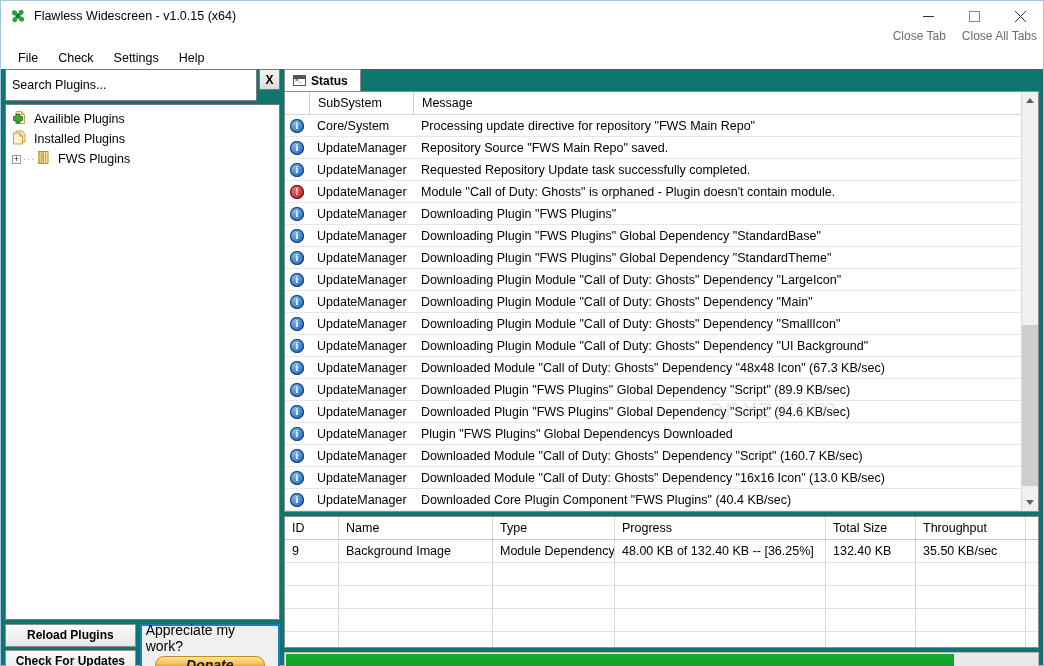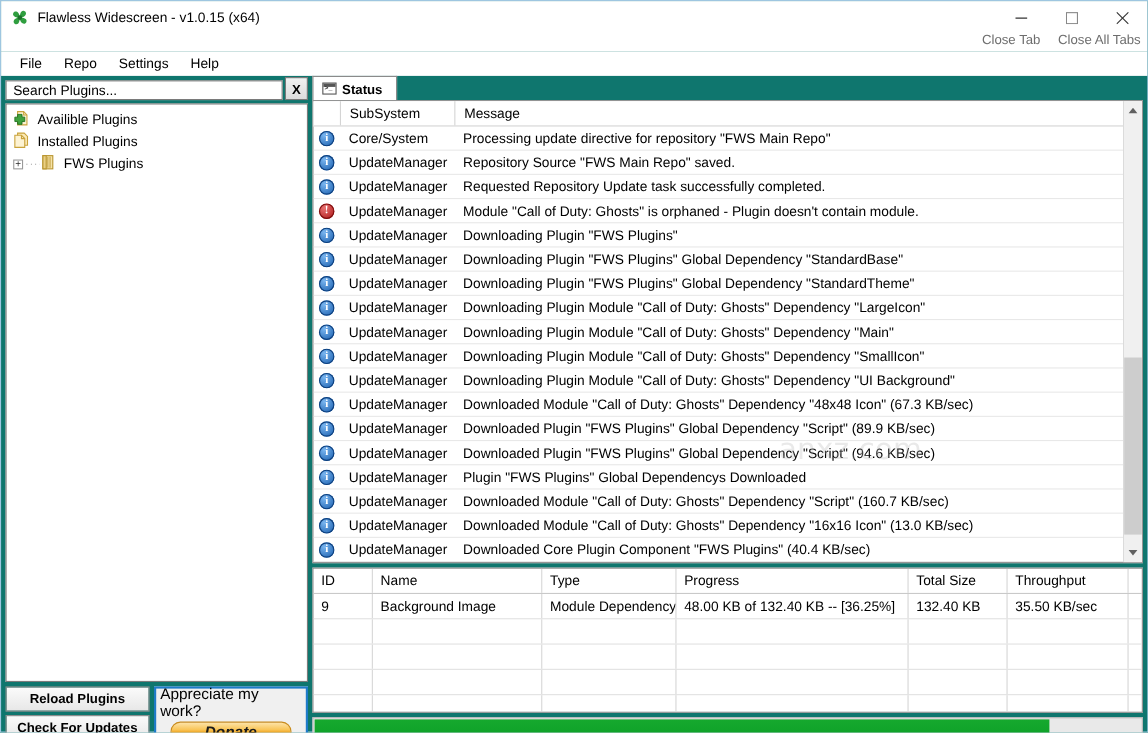--- a/index.html
+++ b/index.html
@@ -33,21 +33,21 @@
 
   
   .menubar{height:22px;flex:0 0 auto;display:flex;align-items:center;padding-left:8px;gap:2px;background:#ffffff;}
   .menuitem{padding:2px 9px;font-size:12.5px;color:#000;cursor:default;}
 
   
   .body{flex:1 1 auto;display:flex;padding:0 4px 4px 4px;box-sizing:border-box;gap:4px;}
 
   
   .left{width:275px;display:flex;flex-direction:column;flex:0 0 auto;}
-  .searchrow{display:flex;height:22px;margin-bottom:3px;align-items:flex-end;}
+  .searchrow{display:flex;height:32px;margin-bottom:3px;}
   .searchbox{
     flex:1 1 auto;border:1px solid #7a7a7a;background:#fff;
     display:flex;align-items:center;padding:0 4px;box-sizing:border-box;
   }
   .searchbox input{
     border:0;outline:0;width:100%;font-family:"Liberation Sans",sans-serif;
     font-size:12.5px;color:#000;background:transparent;
   }
   .searchbox input::placeholder{color:#000;opacity:1;}
   .clear-btn{
@@ -218,21 +218,21 @@
     </div>
 
     <div class="close-tabs">
       <span>Close Tab</span>
       <span>Close All Tabs</span>
     </div>
   </div>
 
   <div class="menubar">
     <div class="menuitem">File</div>
-    <div class="menuitem">Repo</div>
+    <div class="menuitem">Check</div>
     <div class="menuitem">Settings</div>
     <div class="menuitem">Help</div>
   </div>
 
   <div class="body">
 
     <div class="left">
 
       <div class="searchrow">
         <div class="searchbox">

